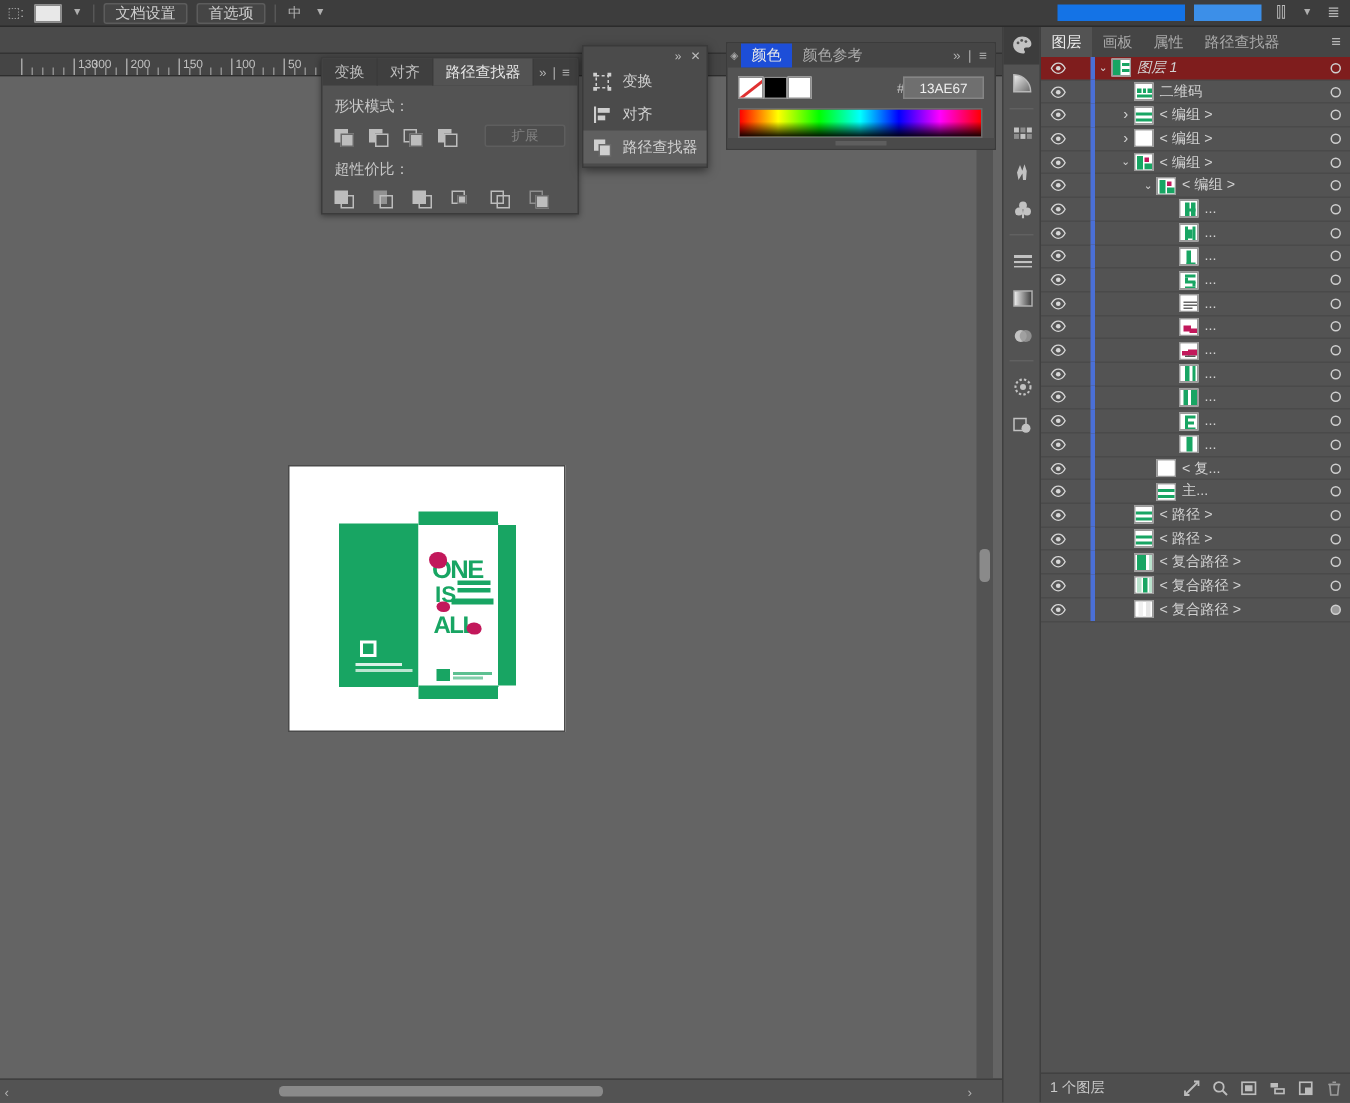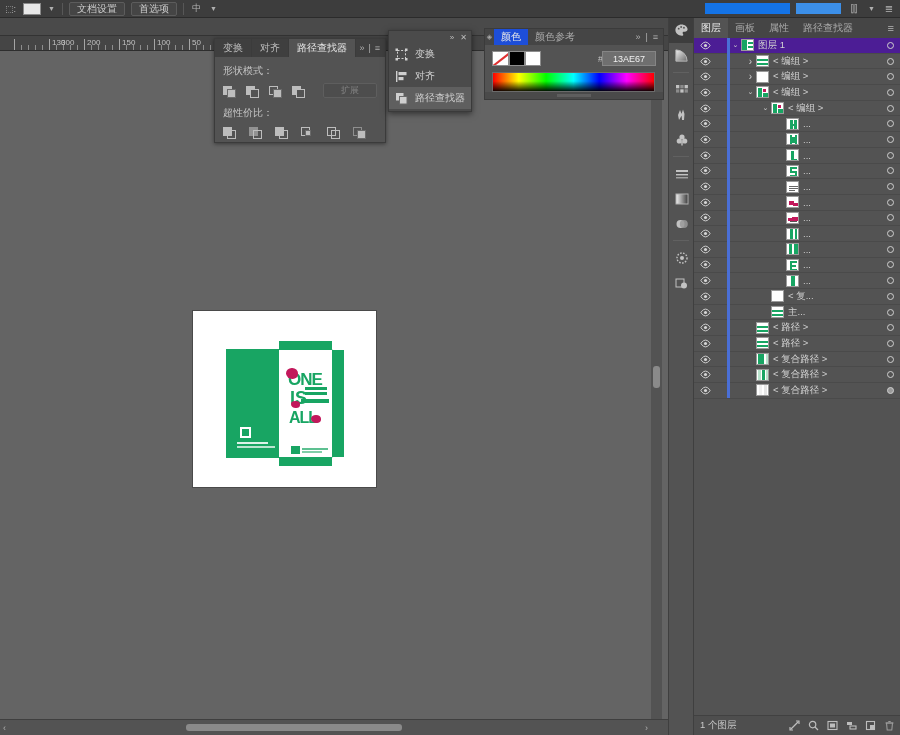--- a/index.html
+++ b/index.html
@@ -163,21 +163,21 @@
   }
   .lp-tabs { display:flex; height:20px; background:#454545; align-items:stretch; }
   .lp-tab { padding:0 7px; display:flex; align-items:center; font-size:10px; color:#a9a9a9; white-space:nowrap;}
   .lp-tab.active { background:#535353; color:#ededed; }
   .lp-menu { margin-left:auto; display:flex; align-items:center; padding-right:6px; font-size:11px; color:#b6b6b6;}
   .lp-list { position:absolute; left:0; top:20px; width:207px; height:674px; overflow:hidden; }
   .lrow {
     position:relative; height:15.7px; display:flex; align-items:center;
     border-bottom:1px solid #4a4a4a; font-size:9.5px; color:#d2d2d2;
   }
-  .lrow.sel { background:#4c1d95; }
+  .lrow.sel { background:#7f1d1d;font-style:italic; }
   .l-eye { width:22px; display:flex; align-items:center; justify-content:center; font-size:9px; color:#cfcfcf; flex:none;}
   .l-lock { width:11px; flex:none; }
   .l-colorbar { width:3px; height:15.7px; background:#4a6fd6; flex:none; }
   .l-indentbox { flex:none; }
   .l-arrow { width:11px; flex:none; text-align:center; font-size:7px; color:#d0d0d0; }
   .l-thumb {
     width:13px; height:12px; flex:none; border:1px solid #9a9a9a; background:#fff;
     position:relative; overflow:hidden; margin-right:4px;
   }
   .l-name { flex:1; white-space:nowrap; overflow:hidden; }
@@ -280,21 +280,21 @@
         <div class="pk-green" style="left:86px;top:30px;width:53px;height:9px;"></div>
 
         <div class="pk-green" style="left:86px;top:146px;width:53px;height:9px;"></div>
 
         <div class="pk-green" style="left:139px;top:38px;width:12px;height:109px;"></div>
         <div class="pk-white" style="left:139px;top:30px;width:12px;height:9px;transform:skewX(-28deg);transform-origin:left bottom;"></div>
         <div class="pk-white" style="left:139px;top:146px;width:12px;height:9px;transform:skewX(28deg);transform-origin:left top;"></div>
 
         <div class="pk-txt" style="left:95px;top:60px;font-size:17px;letter-spacing:-1px;">ONE</div>
         <div class="rose" style="left:93px;top:57px;width:12px;height:11px;"></div>
-        <div class="pk-txt" style="left:97px;top:78px;font-size:18px;">IS</div>
+        <div class="pk-txt" style="left:97px;top:78px;font-size:15px;">IS</div>
         <div class="pk-green" style="left:112px;top:76px;width:22px;height:3px;"></div>
         <div class="pk-green" style="left:112px;top:81px;width:22px;height:3px;"></div>
         <div class="pk-green" style="left:108px;top:88px;width:28px;height:4px;"></div>
         <div class="rose" style="left:98px;top:90px;width:9px;height:7px;"></div>
         <div class="pk-txt" style="left:96px;top:99px;font-size:16px;letter-spacing:-1px;">ALL</div>
         <div class="rose" style="left:118px;top:104px;width:10px;height:8px;"></div>
 
         <div class="pk-green" style="left:98px;top:135px;width:9px;height:8px;"></div>
         <div class="pk-green" style="left:109px;top:137px;width:26px;height:2px;opacity:.7;"></div>
         <div class="pk-green" style="left:109px;top:140px;width:20px;height:2px;opacity:.55;"></div>
@@ -564,20 +564,43 @@
         <div class="lrow">
           <div class="l-eye">
             <svg width="11" height="9" viewBox="0 0 12 9">
               <path d="M6 .8C2.9.8 1 4.5 1 4.5S2.9 8.2 6 8.2 11 4.5 11 4.5 9.1.8 6 .8z" fill="none" stroke="#d6d6d6" stroke-width="1"></path>
               <circle cx="6" cy="4.5" r="1.7" fill="#d6d6d6"></circle>
             </svg>
           </div>
           <div class="l-lock"></div>
           <div class="l-colorbar"></div>
           <div class="l-indentbox" style="width: 15px;"></div>
+          <div class="l-arrow"></div>
+          <div class="l-thumb"><svg width="13" height="12" viewBox="0 0 13 12">
+              <rect x="0" y="0" width="13" height="12" fill="#fff"></rect>
+              <rect x="1" y="3" width="3" height="3" fill="#18a563"></rect>
+              <rect x="5" y="3" width="2" height="3" fill="#18a563"></rect>
+              <rect x="8" y="3" width="4" height="3" fill="#18a563"></rect>
+              <rect x="1" y="7" width="10" height="2" fill="#18a563"></rect>
+            </svg></div>
+          <div class="l-name">二维码</div>
+          <div class="l-target">
+            <i></i>
+          </div>
+        </div>
+        <div class="lrow">
+          <div class="l-eye">
+            <svg width="11" height="9" viewBox="0 0 12 9">
+              <path d="M6 .8C2.9.8 1 4.5 1 4.5S2.9 8.2 6 8.2 11 4.5 11 4.5 9.1.8 6 .8z" fill="none" stroke="#d6d6d6" stroke-width="1"></path>
+              <circle cx="6" cy="4.5" r="1.7" fill="#d6d6d6"></circle>
+            </svg>
+          </div>
+          <div class="l-lock"></div>
+          <div class="l-colorbar"></div>
+          <div class="l-indentbox" style="width: 15px;"></div>
           <div class="l-arrow" style="font-size: 10px;">›</div>
           <div class="l-thumb"><svg width="13" height="12" viewBox="0 0 13 12">
               <rect x="0" y="0" width="13" height="12" fill="#fff"></rect>
               <rect x="0" y="3" width="13" height="2" fill="#18a563"></rect>
               <rect x="0" y="7" width="13" height="2" fill="#18a563"></rect>
             </svg></div>
           <div class="l-name">&lt; 编组 &gt;</div>
           <div class="l-target">
             <i></i>
           </div>

